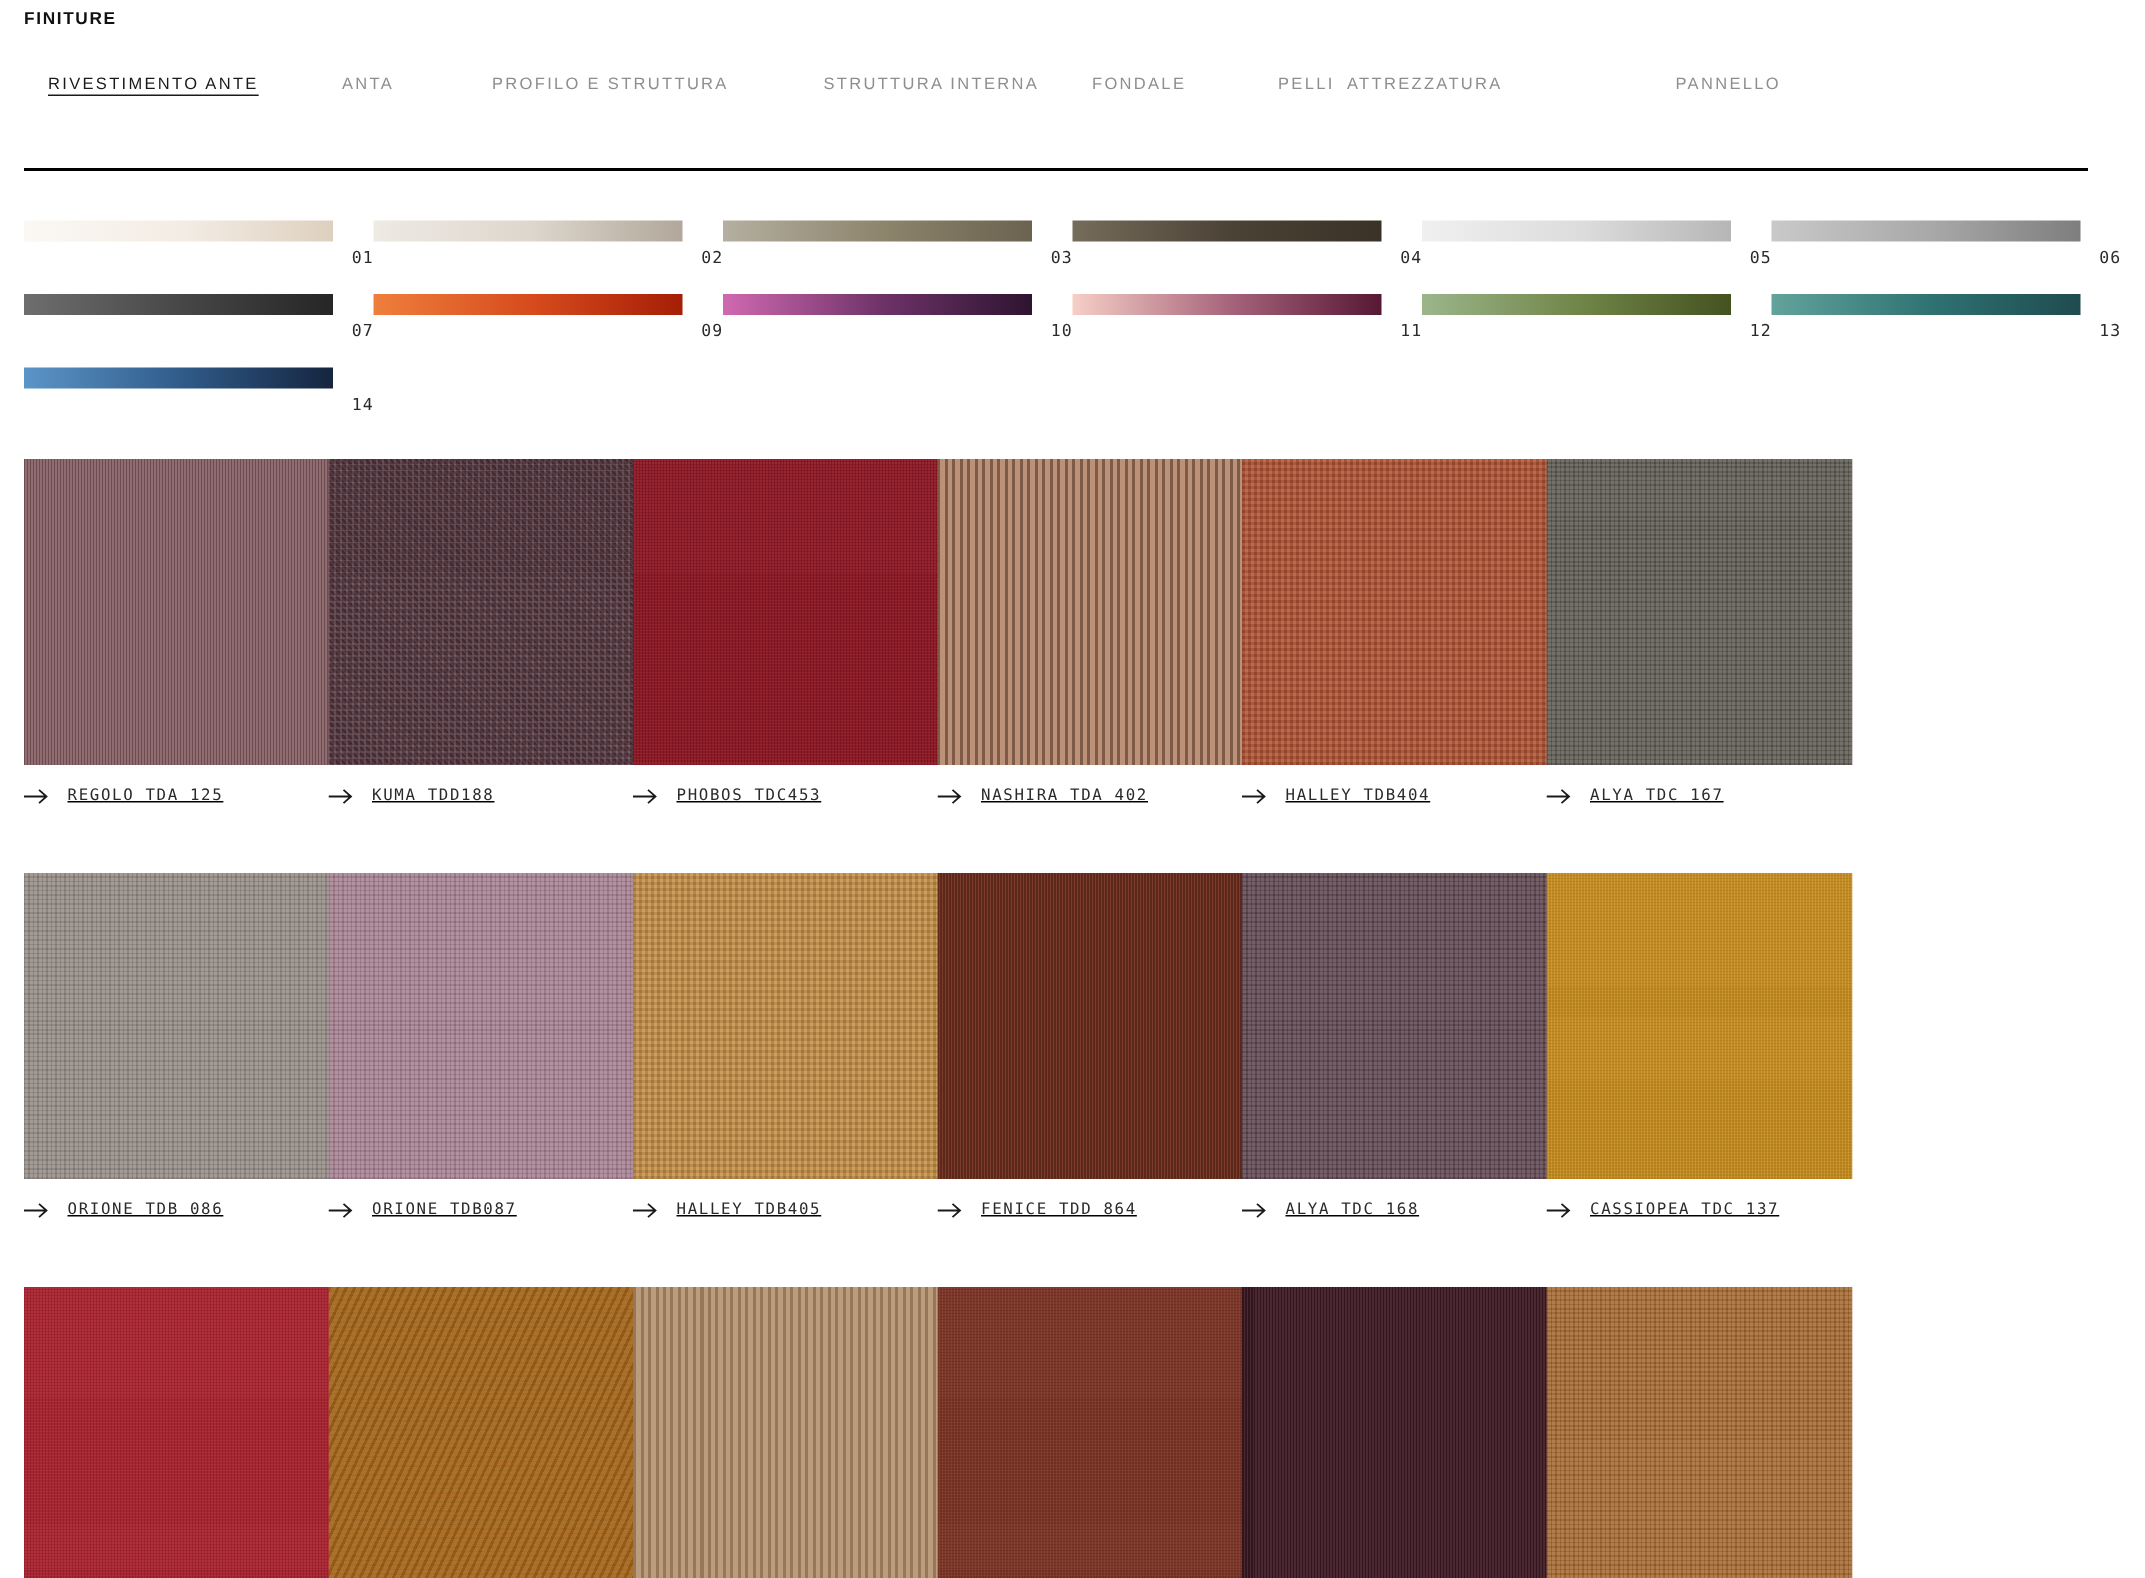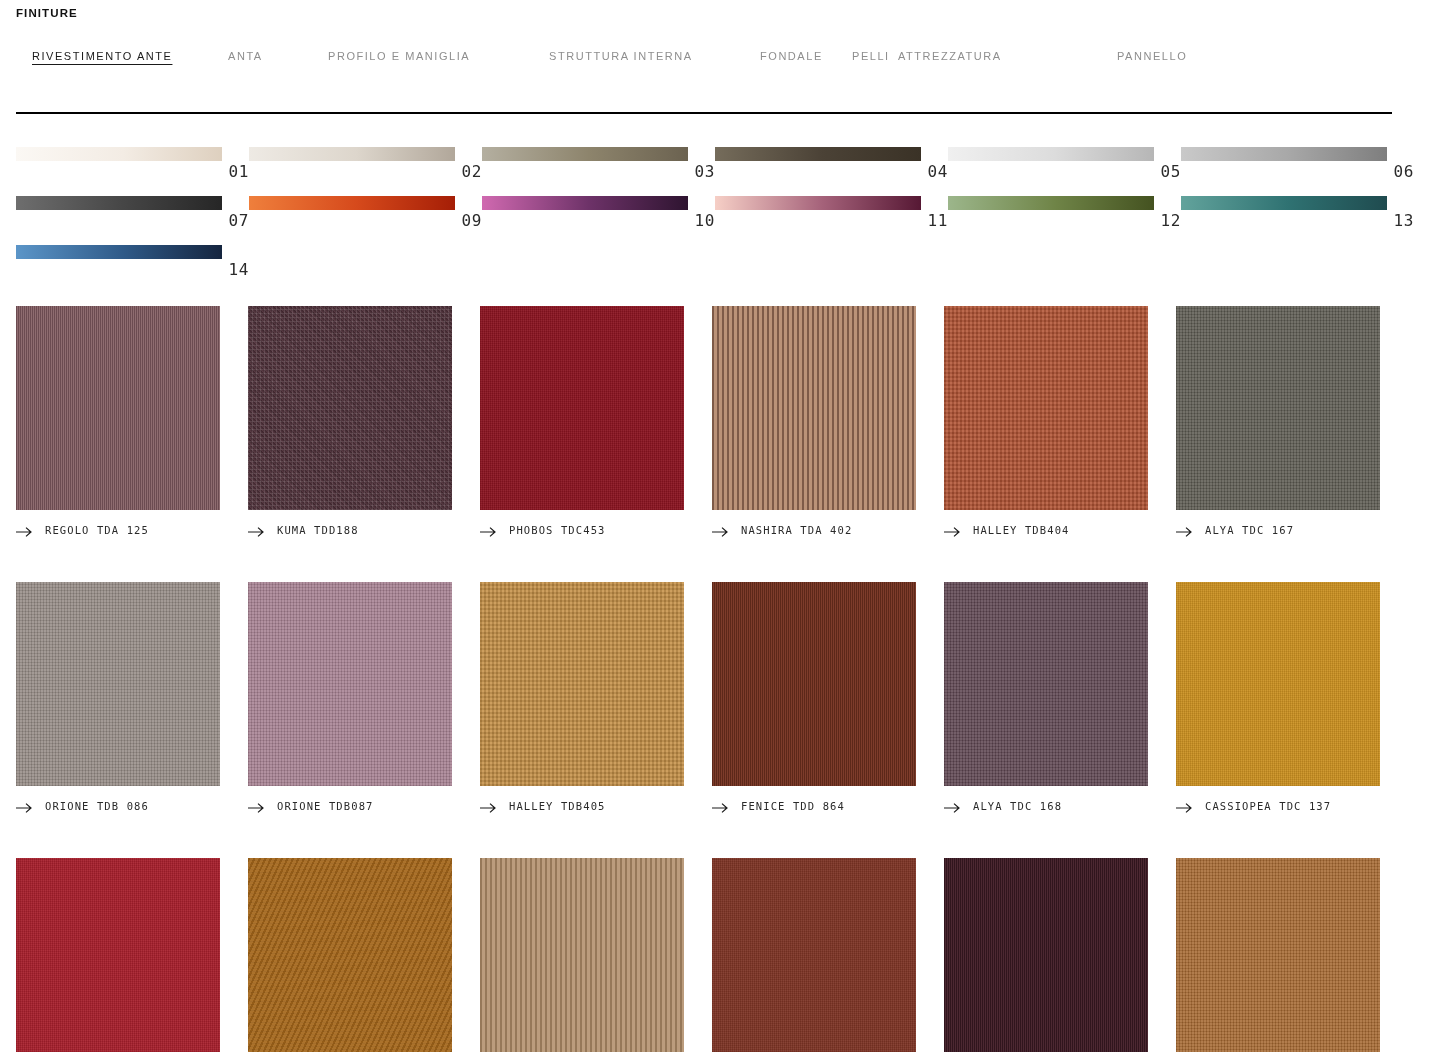--- a/index.html
+++ b/index.html
@@ -55,37 +55,37 @@
   
   .gradients {
     display: flex;
     flex-wrap: wrap;
     margin-top: 33px;
     width: 1398px;
   }
   .grad-cell { width: 233px; margin-bottom: 18px; }
   .grad-bar { height: 14px; width: 206px; }
   .grad-num {
-    font-size: 16px;
+    font-size: 11px;
     letter-spacing: 0.6px;
     color: #2b2b2b;
     text-align: right;
     margin-top: 5px;
     font-family: "DejaVu Sans Mono", monospace;
     line-height: 12px;
   }
 
   
   .swatch-grid {
     display: flex;
     flex-wrap: wrap;
     margin-top: 12px;
     width: 1398px;
   }
-  .swatch-cell { width: 232px; margin-bottom: 44px; }
+  .swatch-cell { width: 203px; margin-bottom: 44px; text-decoration: underline; }
   .swatch-img {
     width: 204px;
     height: 204px;
     position: relative;
     overflow: hidden;
   }
   .tex { position: absolute; inset: 0; }
   .swatch-label {
     display: flex;
     align-items: center;
@@ -112,23 +112,23 @@
 </head>
 <body>
 
 <div class="page">
 
   <div class="page-title">FINITURE</div>
 
   <div class="tabs" style="position: relative;">
       <div class="tab active" style="position: absolute; left: 16px;">RIVESTIMENTO ANTE</div>
       <div class="tab" style="position: absolute; left: 212px;">ANTA</div>
-      <div class="tab" style="position: absolute; left: 312px;">PROFILO E MANIGLIA</div>
+      <div class="tab" style="position: absolute; left: 312px;">PROFILO E STRUTTURA</div>
       <div class="tab" style="position: absolute; left: 533px;">STRUTTURA INTERNA</div>
-      <div class="tab" style="position: absolute; left: 744px;">FONDALE</div>
+      <div class="tab" style="position: absolute; left: 712px;">FONDALE</div>
       <div class="tab" style="position: absolute; left: 836px;">PELLI</div>
       <div class="tab" style="position: absolute; left: 882px;">ATTREZZATURA</div>
       <div class="tab" style="position: absolute; left: 1101px;">PANNELLO</div>
     </div>
 
   <div class="divider"></div>
 
   <div class="gradients">
       <div class="grad-cell">
         <div class="grad-bar" style="background: linear-gradient(to right, rgb(251, 248, 244) 0%, rgb(243, 236, 228) 52%, rgb(222, 208, 191) 100%);"></div>

